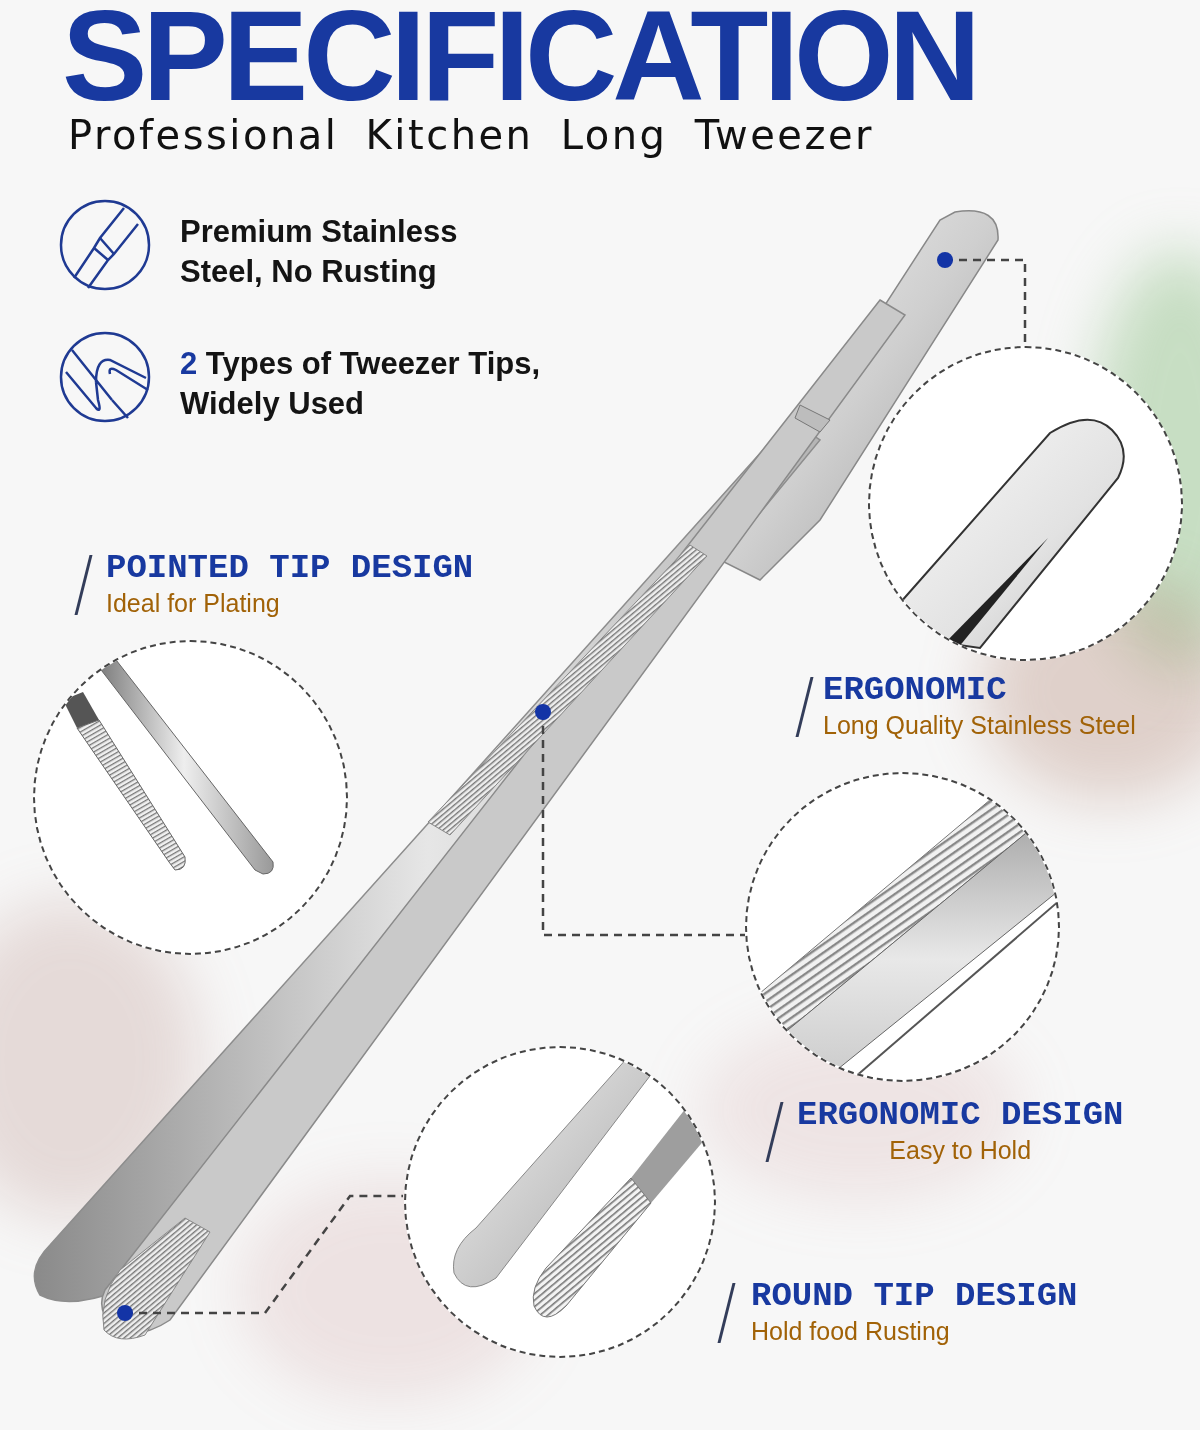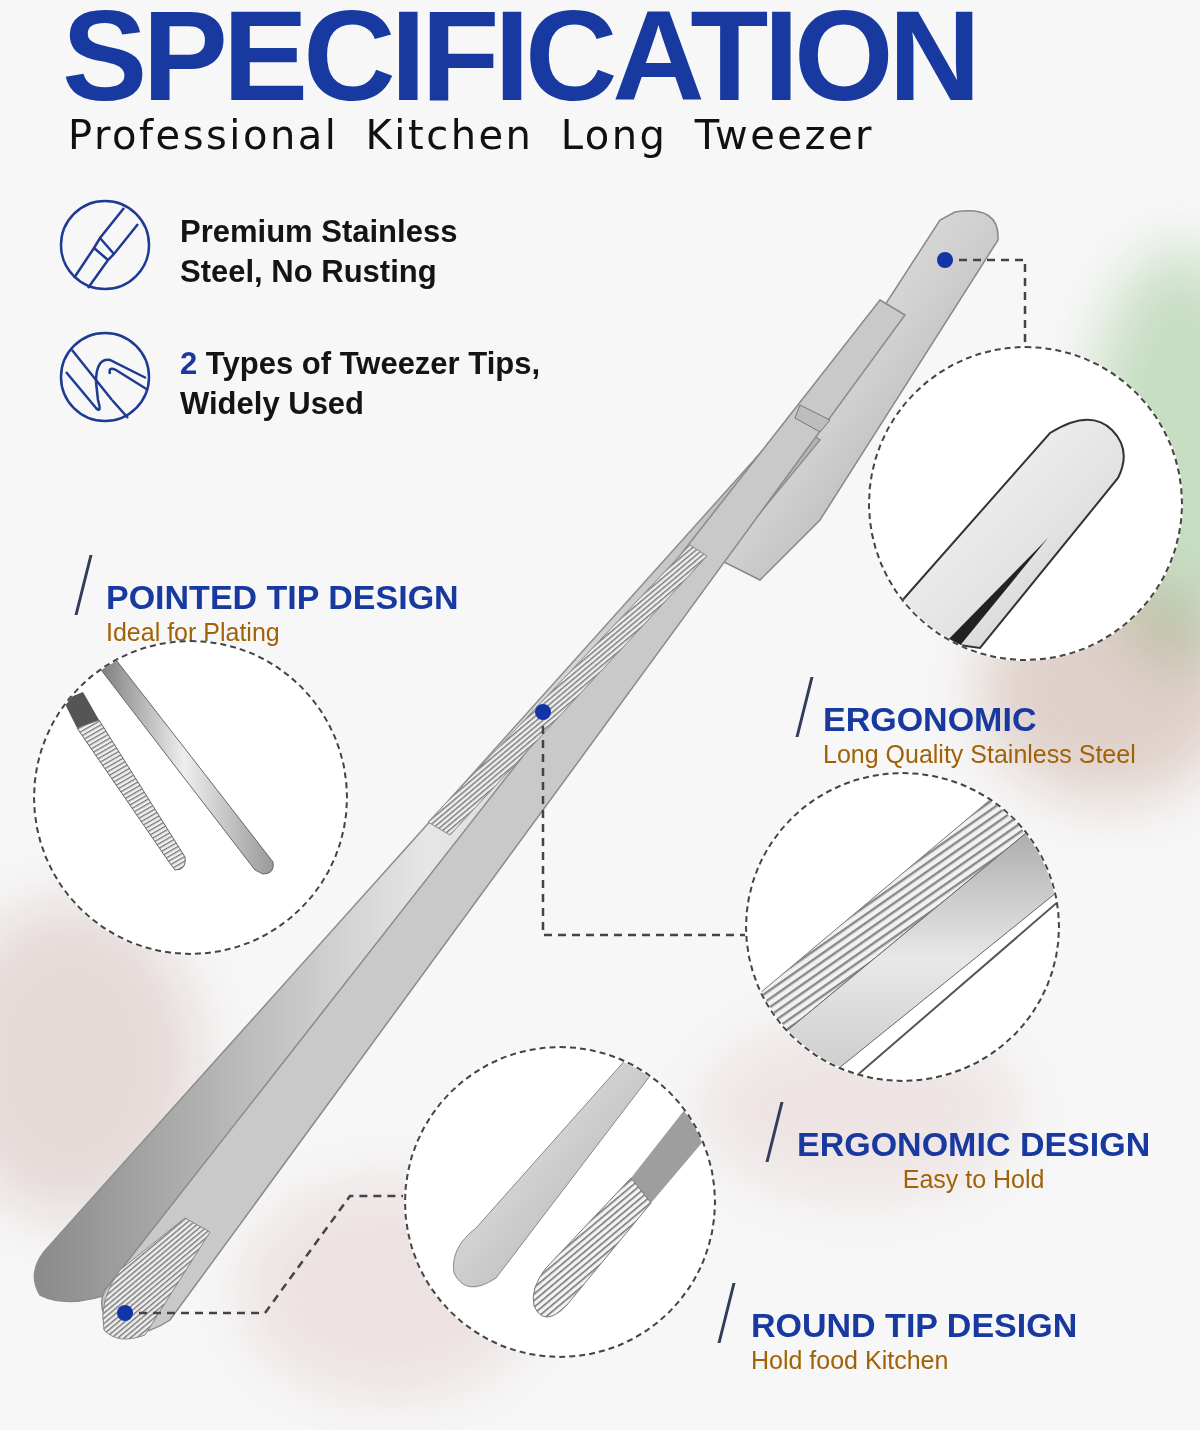--- a/index.html
+++ b/index.html
@@ -7,21 +7,21 @@
   .bg-blur { position:absolute; border-radius:50%; filter:blur(30px); }
   .layer { position:absolute; left:0; top:0; width:1200px; height:1430px; }
   .title { position:absolute; left:62px; top:-8px; font-family:"Liberation Sans", sans-serif; font-weight:bold; font-size:128px; letter-spacing:-5px; color:#1839a0; line-height:1.0; transform:scaleY(1.0); }
   .subtitle { position:absolute; left:68px; top:112px; font-family:"DejaVu Sans", sans-serif; font-size:40px; letter-spacing:2.5px; word-spacing:12px; color:#111; }
   .feature { position:absolute; left:58px; display:flex; align-items:flex-end; }
   .feature .ficon { width:94px; height:94px; margin-right:28px; }
   .feature .ftext { font-family:"Liberation Sans", sans-serif; font-weight:bold; font-size:31px; line-height:40px; color:#141414; }
   .feature .ftext .accent { color:#1839a0; }
   .label { position:absolute; }
   .label .slash { position:absolute; width:3px; background:#333d5a; transform:skewX(-14deg); }
-  .label .lhead { font-family:Liberation Sans, sans-serif; font-weight:bold; font-size:34px; color:#1839a0; line-height:38px; white-space:nowrap;margin-top:29px; }
+  .label .lhead { font-family:Liberation Mono, monospace; font-weight:bold; font-size:34px; color:#1839a0; line-height:38px; white-space:nowrap; }
   .label .lsub { font-family:"Liberation Sans", sans-serif; font-size:25px; color:#a16207; line-height:32px; white-space:nowrap; }
   .circle { position:absolute; border-radius:50%; background:#fff; border:2.5px dashed #444; box-sizing:border-box; overflow:hidden; }
   .dot { position:absolute; width:16px; height:16px; border-radius:50%; background:#1334a6; }
 </style>
 </head>
 <body>
 
 <div class="bg-blur" style="left:1090px;top:250px;width:180px;height:420px;background:rgba(140,190,130,0.45);"></div>
 <div class="bg-blur" style="left:980px;top:580px;width:260px;height:220px;background:rgba(170,120,100,0.30);"></div>
 <div class="bg-blur" style="left:-60px;top:900px;width:260px;height:320px;background:rgba(170,120,110,0.22);"></div>
@@ -109,21 +109,21 @@
 
 <div class="label" style="left:797px;top:1096px;text-align:center;">
   <div class="slash" style="left:-24px;top:6px;height:60px;"></div>
   <div class="lhead">ERGONOMIC DESIGN</div>
   <div class="lsub">Easy to Hold</div>
 </div>
 
 <div class="label" style="left:751px;top:1277px;">
   <div class="slash" style="left:-26px;top:6px;height:60px;"></div>
   <div class="lhead">ROUND TIP DESIGN</div>
-  <div class="lsub">Hold food Kitchen</div>
+  <div class="lsub">Hold food Rusting</div>
 </div>
 
 <div class="circle" style="left:33px;top:640px;width:315px;height:315px;">
   <svg width="315" height="315" viewBox="0 0 315 315">
     <defs>
       <linearGradient id="rod" x1="0" y1="0" x2="1" y2="0">
           <stop offset="0" stop-color="#777"></stop>
           <stop offset="0.5" stop-color="#eee"></stop>
           <stop offset="1" stop-color="#999"></stop>
         </linearGradient>

